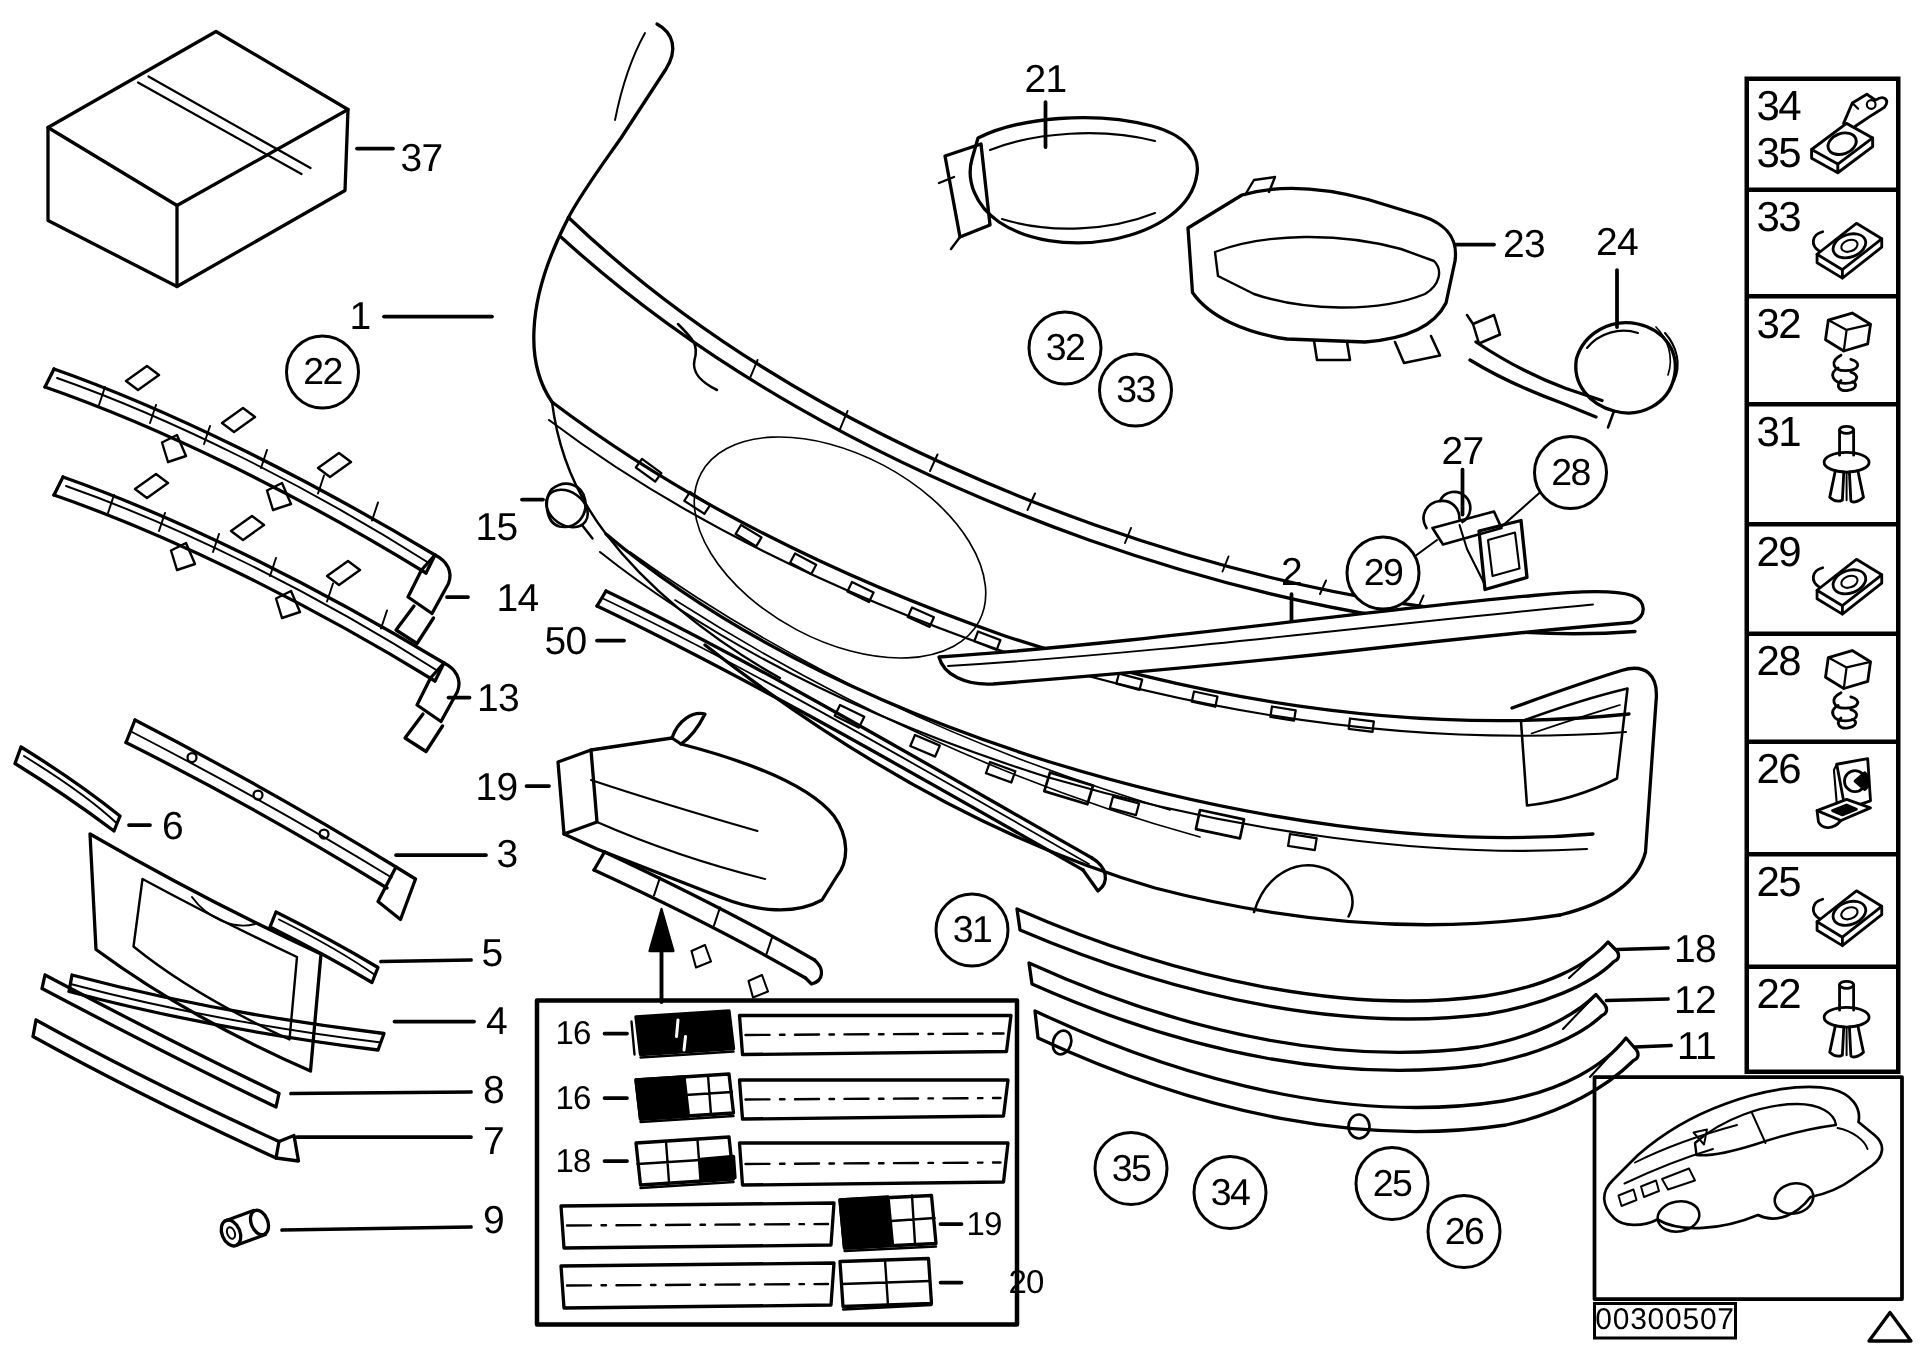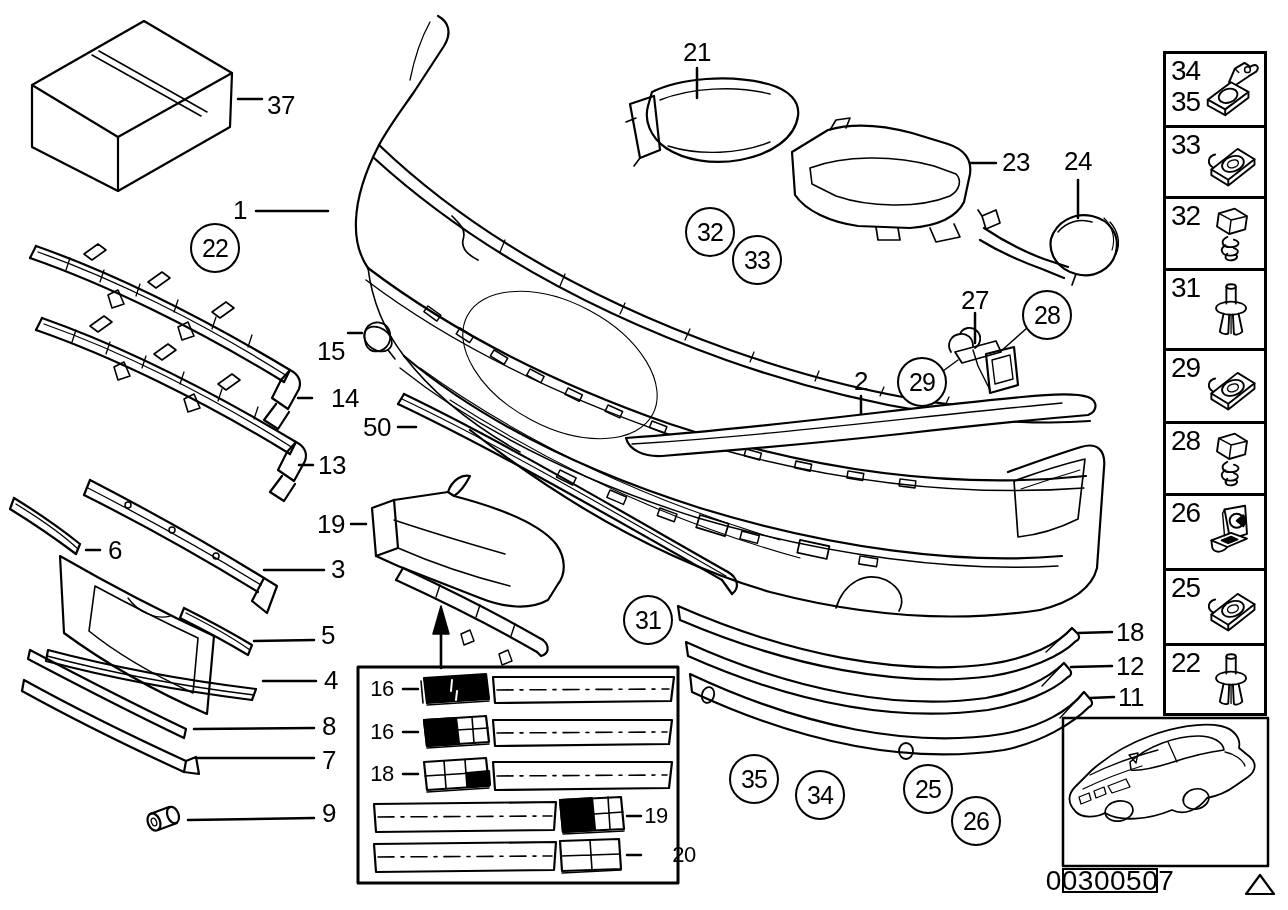--- a/index.html
+++ b/index.html
@@ -15,21 +15,21 @@
   #sidebar{position:absolute;left:1163px;top:51px;width:104px;height:665px;
            border:3px solid #000;box-sizing:border-box;display:flex;flex-direction:column;}
   .cell{position:relative;border-bottom:3px solid #000;box-sizing:border-box;flex:0 0 auto;}
   .cell:last-child{border-bottom:none;flex:1 1 auto;}
   .cell .num{position:absolute;left:5px;top:1px;font-size:28px;letter-spacing:-1px;}
   .cell .num2{position:absolute;left:5px;top:32px;font-size:28px;letter-spacing:-1px;}
   .cell svg{position:absolute;right:2px;top:50%;transform:translateY(-50%);}
   .ic{fill:none;stroke:#000;stroke-width:2;stroke-linecap:round;stroke-linejoin:round;}
   #stamp{position:absolute;left:1062px;top:868px;width:96px;height:25px;
          border:2.5px solid #000;box-sizing:border-box;display:flex;align-items:center;
-         justify-content:center;font-size:28px;letter-spacing:0.5px;}
+         justify-content:center;font-size:20px;letter-spacing:0.5px;}
 </style>
 </head>
 <body>
 
 <div id="stage">
 
 <svg id="lineart" width="1288" height="910" viewBox="0 0 1288 910">
   <g fill="none" stroke="#000" stroke-width="2.2" stroke-linecap="round" stroke-linejoin="round">
 
     <g>

